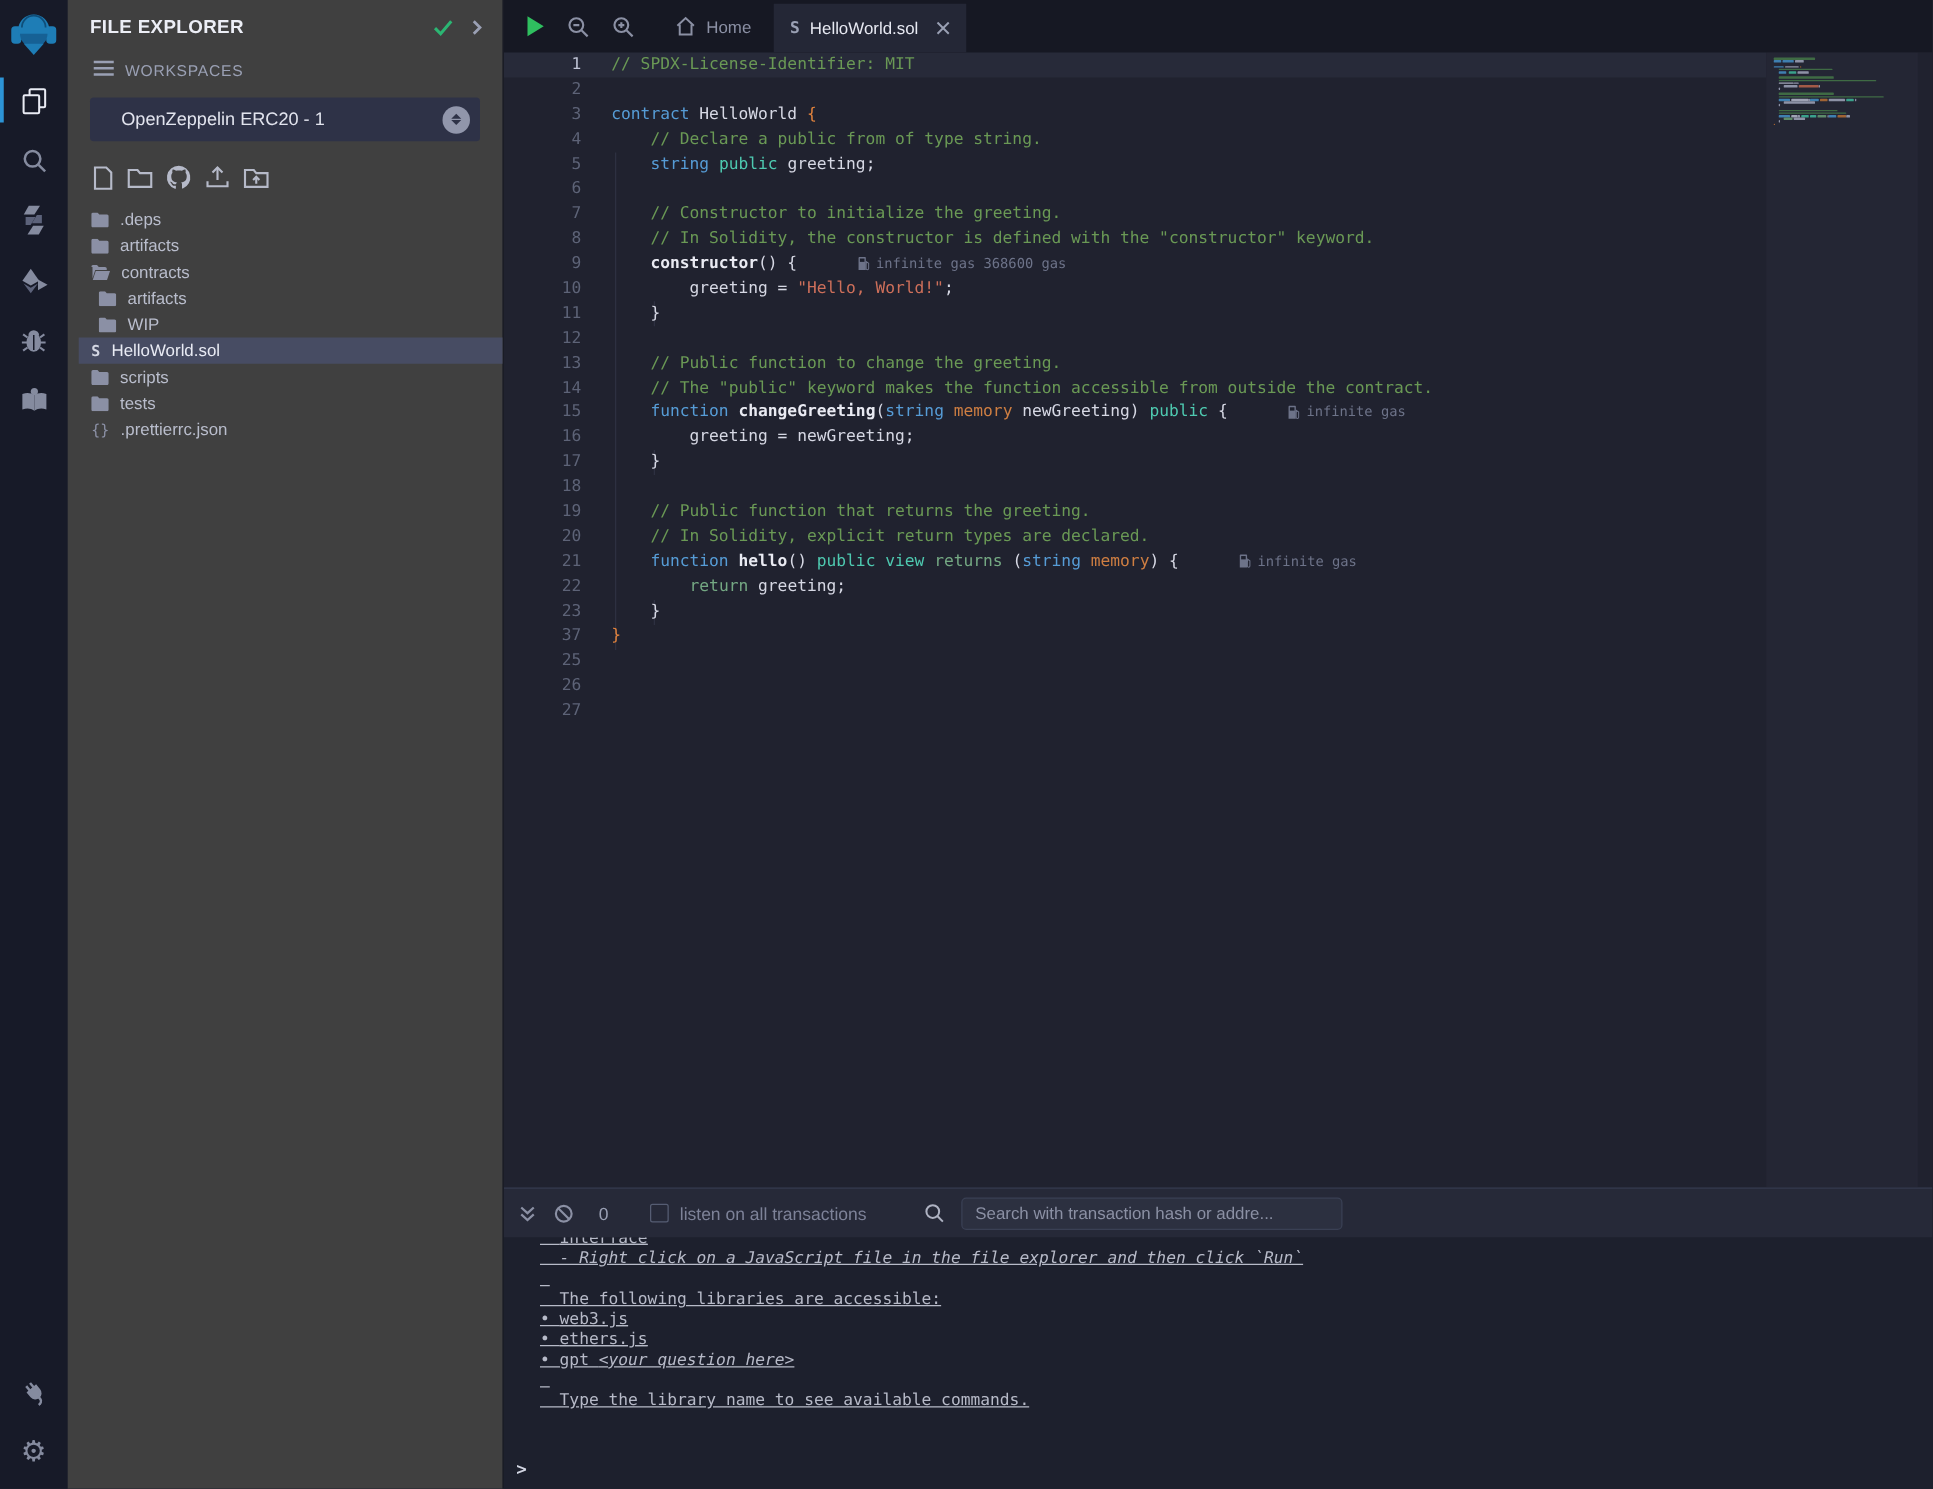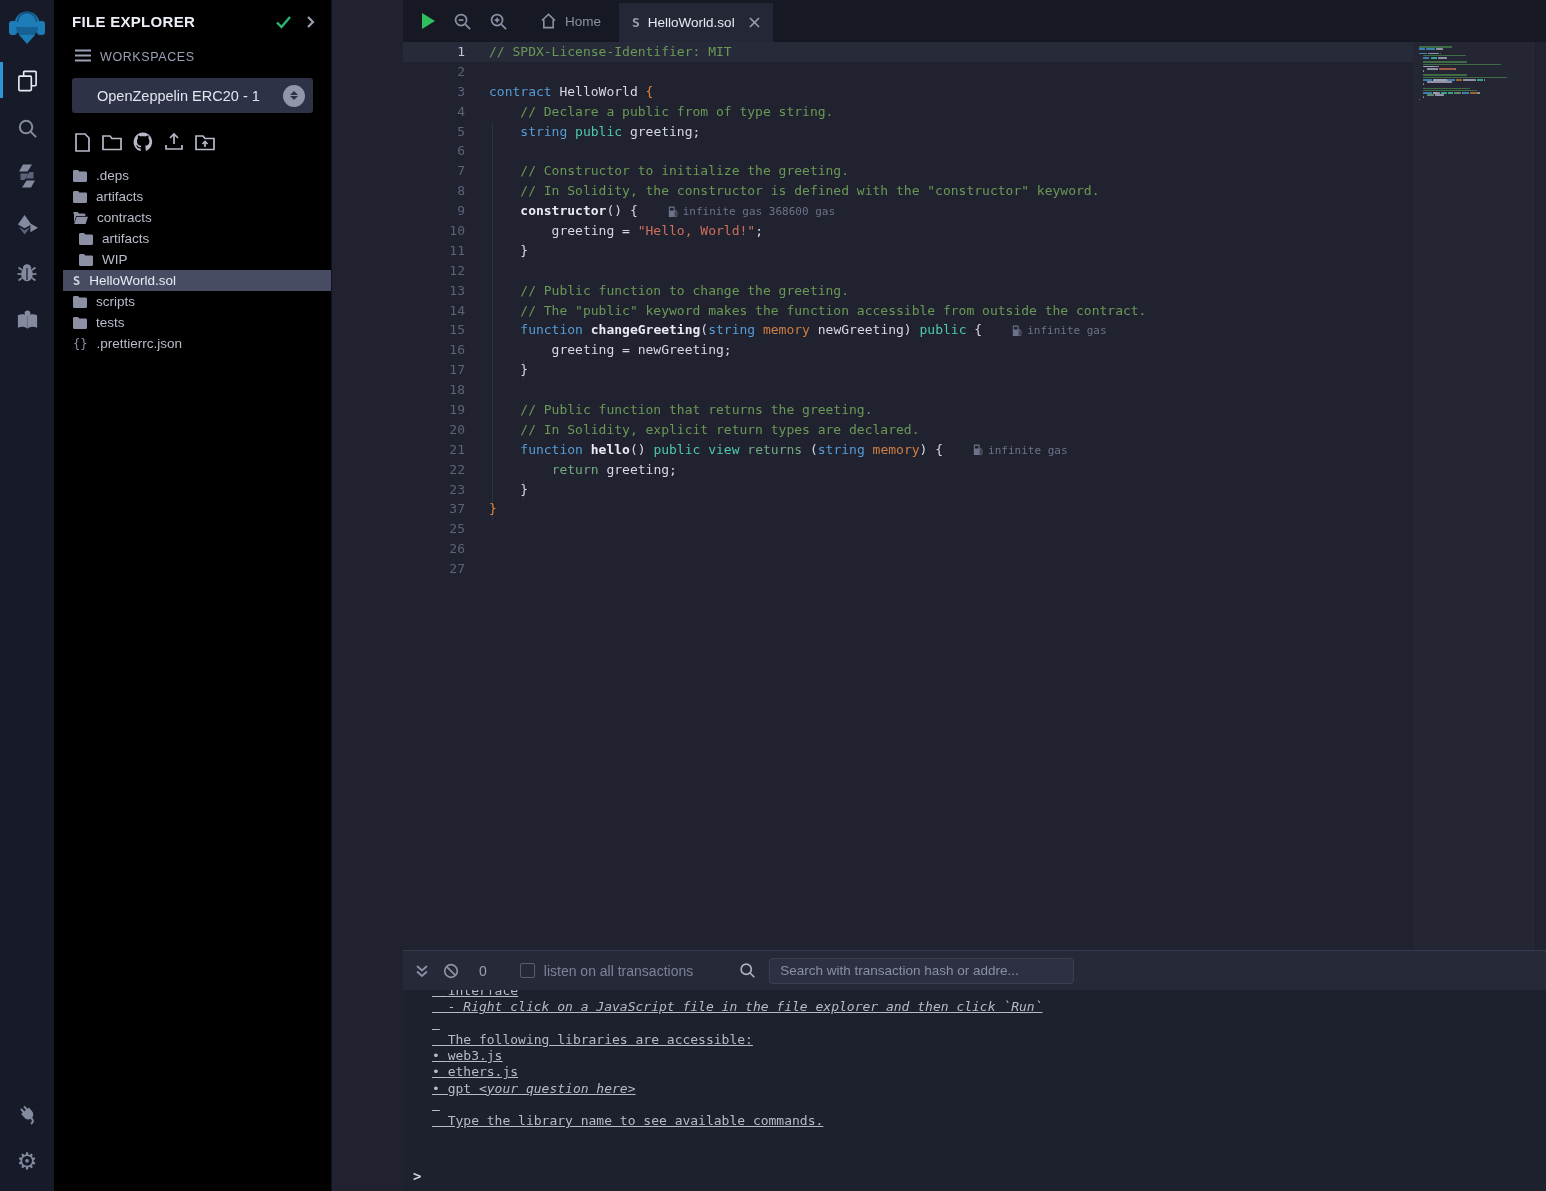--- a/index.html
+++ b/index.html
@@ -9,21 +9,21 @@
   
   .activity { position:absolute; left:0; top:0; width:54px; height:100%; background:#171a28; z-index:6; }
   .logo-wrap { width:54px; height:56px; display:flex; align-items:center; justify-content:center; }
   .act-item { width:54px; height:48px; display:flex; align-items:center; justify-content:center; position:relative; color:#858b9f; cursor:pointer; }
   .act-item.active { color:#e9ebf4; }
   .act-item.active::before { content:""; position:absolute; left:0; top:6px; width:3px; height:36px; background:#2d94d6; }
   .act-bottom { position:absolute; bottom:6px; left:0; width:54px; }
   .glyph-gear { font-size:23px; color:#858b9f; line-height:1; }
 
   
-  .filepanel { position:absolute; left:54px; top:0; width:278px; height:100%; background:#000000; border-right:1px solid #11131f; z-index:5; }
+  .filepanel { position:absolute; left:54px; top:0; width:349px; height:100%; background:#404040; border-right:1px solid #11131f; z-index:5; }
   .fp-header { display:flex; align-items:center; padding:13px 16px 10px 18px; }
   .fp-title { font-size:15px; font-weight:600; letter-spacing:.3px; color:#eceef6; flex:1; }
   .fp-header .hicon { margin-left:14px; cursor:pointer; display:flex; }
   .ws-row { display:flex; align-items:center; padding:8px 18px 6px 20px; color:#9aa0b4; }
   .ws-label { font-size:12.5px; letter-spacing:.6px; margin-left:8px; color:#9aa0b4; }
   .ws-select { margin:6px 18px 0 18px; height:35px; background:#2e3247; border-radius:3px; display:flex; align-items:center; padding:0 8px 0 25px; cursor:pointer; }
   .ws-select .ws-value { flex:1; font-size:14.5px; color:#e2e4ee; }
   .ws-circle { width:22px; height:22px; border-radius:50%; background:#9196ab; display:flex; align-items:center; justify-content:center; flex-direction:column; gap:1px; }
   .ws-circle .tri-up { width:0; height:0; border-left:4px solid transparent; border-right:4px solid transparent; border-bottom:4px solid #2e3247; }
   .ws-circle .tri-dn { width:0; height:0; border-left:4px solid transparent; border-right:4px solid transparent; border-top:4px solid #2e3247; }
@@ -51,21 +51,21 @@
   .editor { position:absolute; top:42px; left:0; right:0; bottom:241px; background:#20222f; overflow:hidden; }
   .cur-line { position:absolute; left:0; right:133px; top:0; height:20px; background:#272a39; }
   .gutter { position:absolute; left:0; top:0; width:62px; text-align:right; font:13px/19.9px "DejaVu Sans Mono",monospace; color:#5d6377; user-select:none; }
   .gutter .ln { height:19.9px; }
   .gutter .ln.act { color:#c0c4d6; }
   .code { position:absolute; left:86px; top:0; right:133px; font:13px/19.9px "DejaVu Sans Mono",monospace; }
   .cl { height:19.9px; white-space:pre; }
   .tk-cm{color:#6a9955} .tk-kw{color:#569cd6} .tk-fn{color:#e9eaf2;font-weight:700}
   .tk-mod{color:#4ec9b0} .tk-ret{color:#74a883} .tk-mem{color:#ce7e42}
   .tk-str{color:#cd6f5a} .tk-br{color:#e0823d} .tk-pl{color:#d6d8e4}
-  .gas { margin-left:30px; font:11px "DejaVu Sans Mono",monospace; color:#6d7389; display:inline-flex; align-items:center; gap:5px; vertical-align:middle; }
+  .gas { margin-left:48px; font:11px "DejaVu Sans Mono",monospace; color:#6d7389; display:inline-flex; align-items:center; gap:5px; vertical-align:middle; }
   .iguide { position:absolute; width:1px; background:#2d3041; }
   .minimap-col { position:absolute; right:13px; top:0; bottom:0; width:120px; background:#242634; cursor:pointer; }
   .minimap { position:absolute; left:6px; right:4px; top:4px; }
   .mm-line { position:relative; height:2.2px; }
   .mm-line i { position:absolute; top:0; height:1.7px; border-radius:.5px; }
   .scrolltrack { position:absolute; right:0; top:0; bottom:0; width:13px; background:#20222f; border-left:1px solid #272939; }
 
   
   .terminal { position:absolute; left:0; right:0; bottom:0; height:241px; }
   .t-header { height:40px; background:#262938; border-top:1px solid #343a4e; display:flex; align-items:center; padding:0 10px; color:#8b90a4; }

